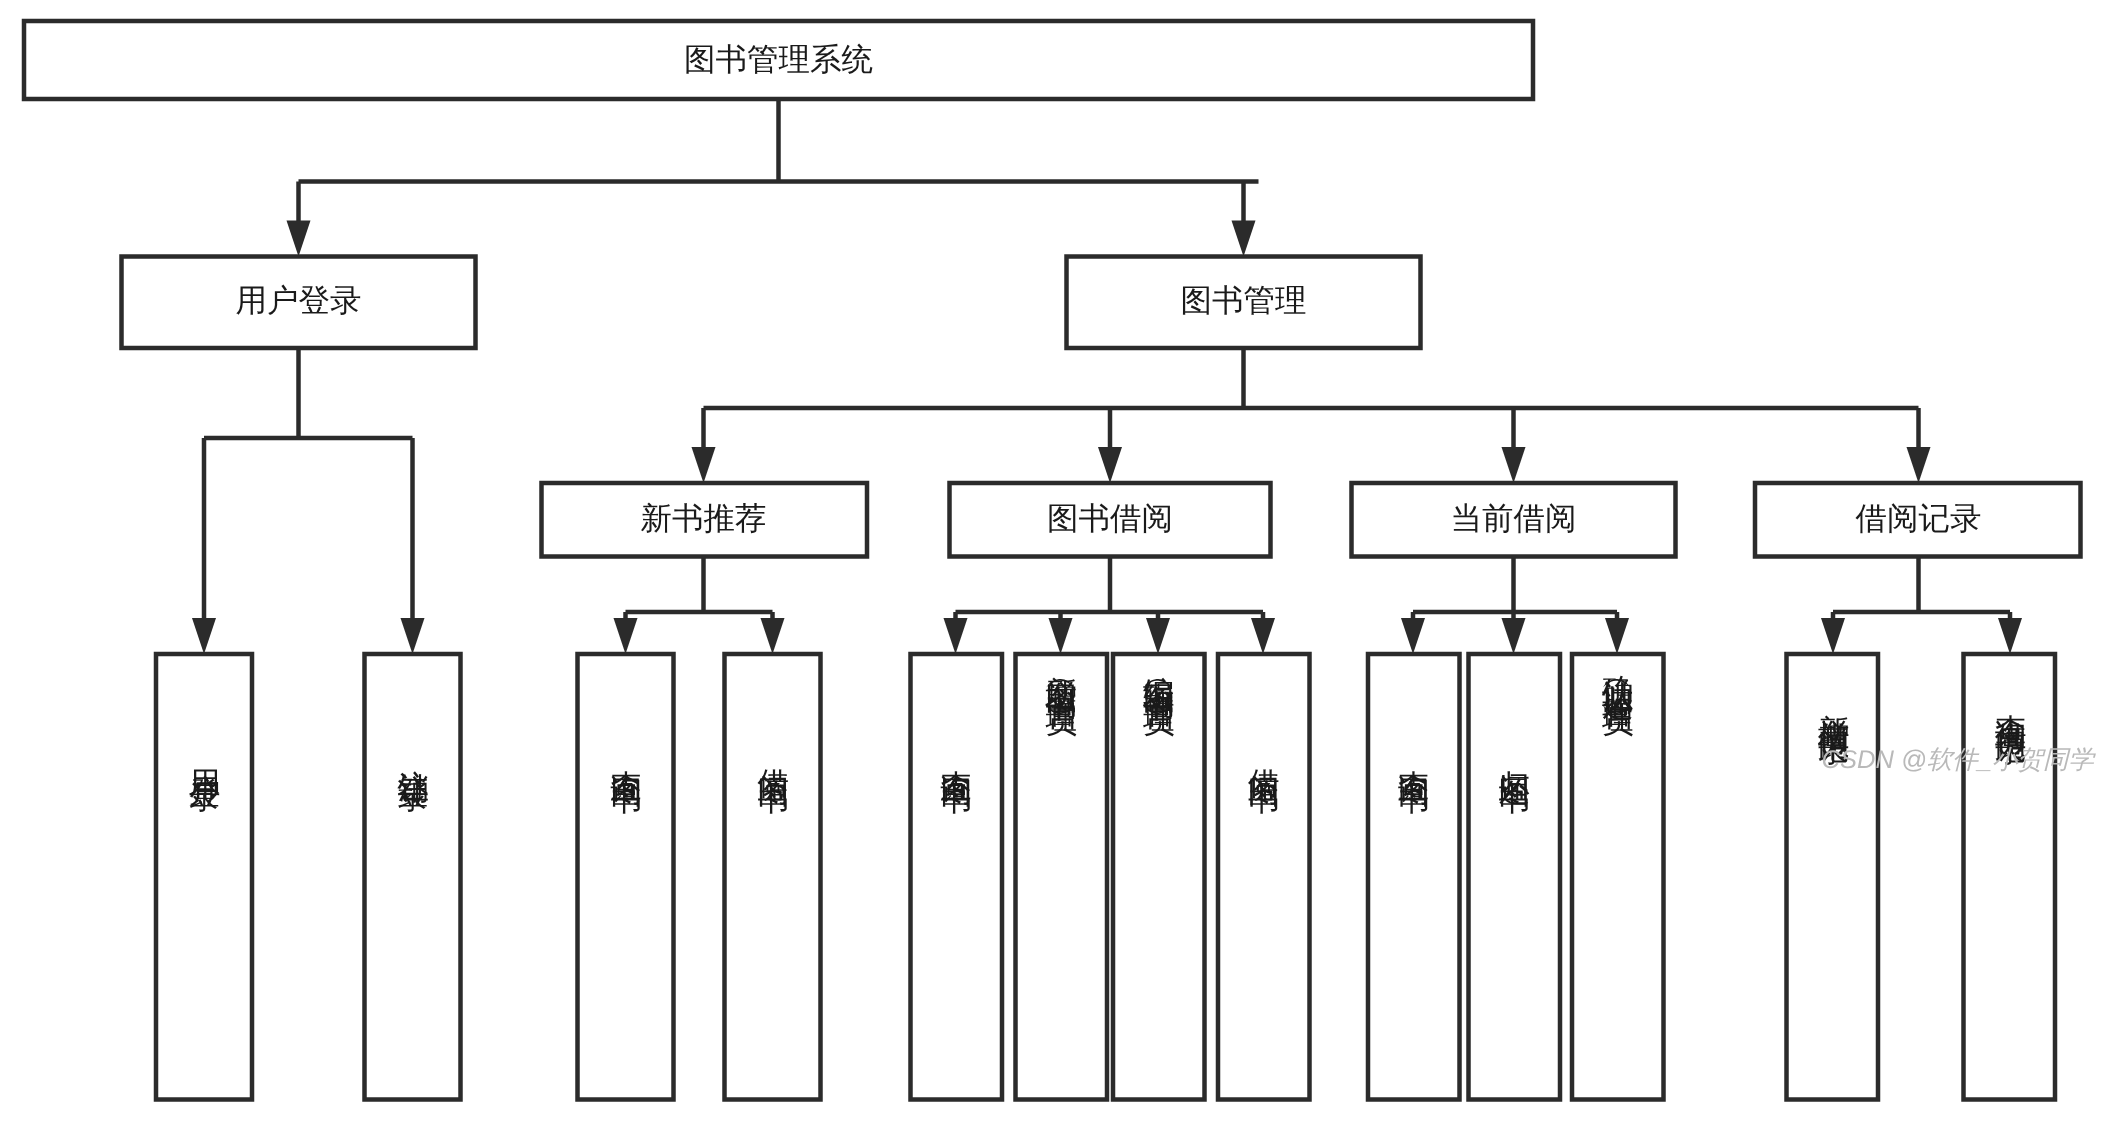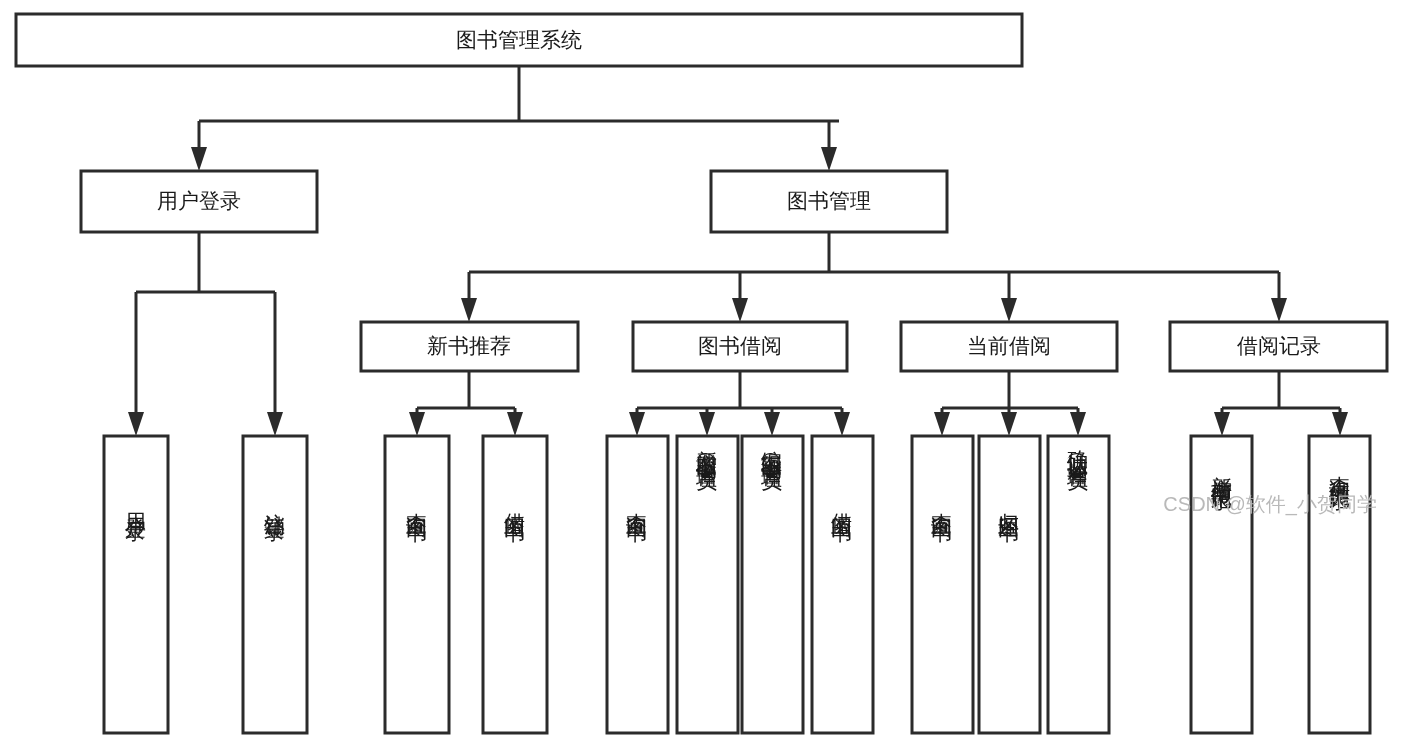--- a/index.html
+++ b/index.html
@@ -53,28 +53,29 @@
     stroke: #2b2b2b;
     stroke-width: 3;
     fill: none;
   }
   .arrow-head {
     fill: #2b2b2b;
     stroke: none;
   }
   .watermark {
     position: absolute;
-    right: 28px;
+    right: 9px;
     bottom: 6px;
     font-family: "Liberation Sans", "DejaVu Sans", sans-serif;
-    font-size: 20px;
+    font-size: 17px;
     color: #b9b9b9;
     white-space: nowrap;
     pointer-events: none;
     user-select: none;
+    font-style: italic;
   }
 </style>
 </head>
 <body>
 
 <div id="diagram-root">
 
   <svg class="flow" viewBox="0 0 1405 747" xmlns="http://www.w3.org/2000/svg">
 
     <g>

